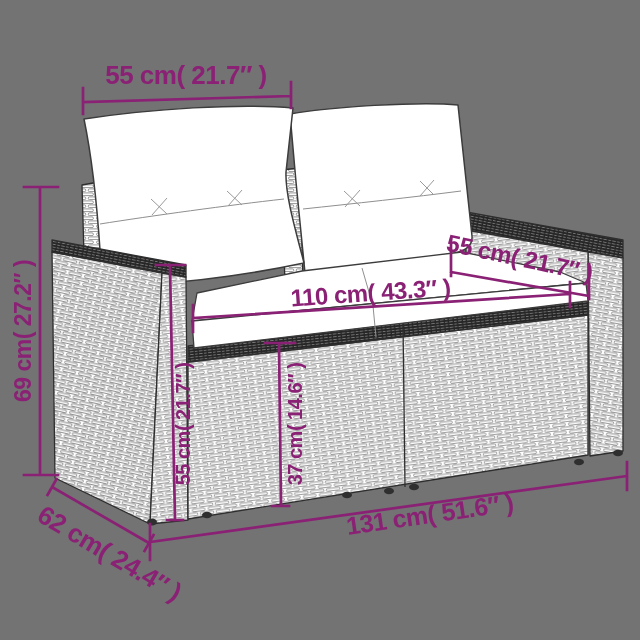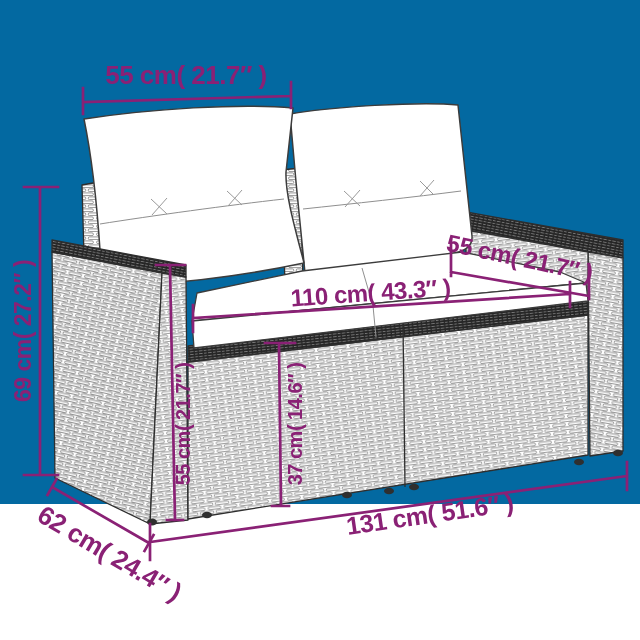--- a/index.html
+++ b/index.html
@@ -1,18 +1,18 @@
 <!DOCTYPE html>
 <html><head>
 <meta charset="utf-8">
 <style>
   html,body{margin:0;padding:0;background:#ffffff;}
   body{width:640px;height:640px;overflow:hidden;
        font-family:"Liberation Sans", sans-serif;}
-  .stage{width:640px;height:504px;position:relative;background:#0369a1;}
+  .stage{width:640px;height:640px;position:relative;background:#737373;}
   svg{display:block;}
   .outline{stroke:#2e2e2e;stroke-width:1.3;stroke-linejoin:round;}
   .pillow{fill:#ffffff;stroke:#3c3c3c;stroke-width:1.5;stroke-linejoin:round;}
   .crease{fill:none;stroke:#8f8f8f;stroke-width:1;}
   .tuft{stroke:#9a9a9a;stroke-width:1;}
   .cushion{fill:#ffffff;stroke:#3c3c3c;stroke-width:1.3;stroke-linejoin:round;}
   .foot{fill:#2f2f2f;}
   .dim{stroke:#8A2175;stroke-width:2.7;stroke-linecap:square;fill:none;}
   .dimtxt{fill:#8A2175;font-weight:bold;letter-spacing:-0.5px;
           font-family:"Liberation Sans", sans-serif;}

